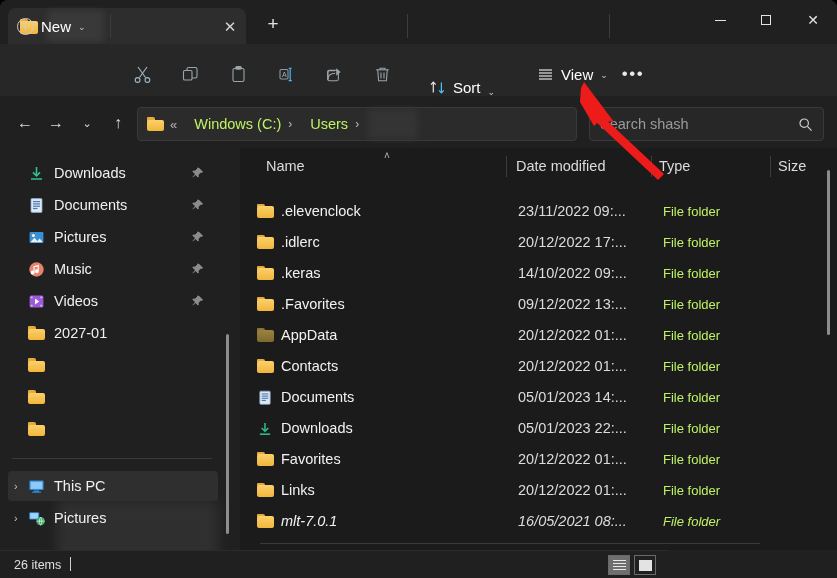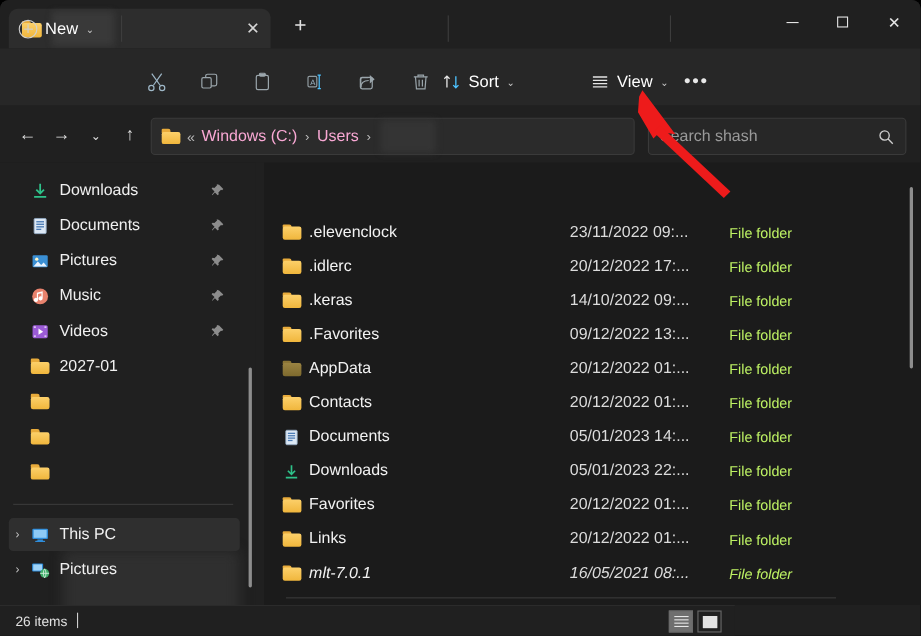--- a/index.html
+++ b/index.html
@@ -90,21 +90,21 @@
   .cb-icon {
     width: 48px; height: 44px; display: flex; align-items: center; justify-content: center;
     border-radius: 4px;
   }
   .cb-icon svg { display:block; }
 
   .cb-text-btn {
     position: absolute; top: 52px; height: 44px; display: flex; align-items: center;
     gap: 7px; padding: 0 10px; border-radius: 4px; color: #fff; font-size: 15px;
   }
-  #sort-btn { left: 392px; }
+  #sort-btn { left: 419px; align-items: flex-end; }
   #view-btn { left: 527px; }
   #more-btn {
     position: absolute; left: 614px; top: 52px; width: 38px; height: 44px;
     display: flex; align-items: center; justify-content: center;
     color: #e8e8e8; font-size: 17px; letter-spacing: 1.5px; border-radius: 4px;
   }
 
   
   #addressbar { position: absolute; left: 0; top: 96px; width: 837px; height: 52px; background: #202020; }
   .navbtn {
@@ -120,21 +120,21 @@
   #breadcrumb-box {
     position: absolute; left: 137px; top: 107px; width: 440px; height: 34px;
     border: 1px solid #3a3a3a; border-radius: 4px; background: #2b2b2b;
     display: flex; align-items: center; padding-left: 9px;
   }
   .bc-folder { width: 17px; height: 14px; position: relative; flex:0 0 auto; margin-right: 6px; }
   .bc-folder::before { content:""; position:absolute; left:0; top:0; width:7.5px; height:3.5px;
     background:#e8ab3b; border-radius:1px 2px 0 0; }
   .bc-folder::after { content:""; position:absolute; left:0; top:2.5px; width:17px; height:11.5px;
     background: linear-gradient(#fcd06a, #f0b63c); border-radius:2px; }
-  .bc-item { color: #f9a8d4; font-size: 14.5px; white-space: nowrap; }
+  .bc-item { color: #bef264; font-size: 14.5px; white-space: nowrap; margin-left: 11px; }
   .bc-sep { color: #bdbdbd; font-size: 12px; margin: 0 7px; }
   .bc-dblsep { color: #b5b5b5; font-size: 13px; margin-right: 6px; }
   .bc-redacted { width: 50px; height: 30px; background: #343434; border-radius: 3px;
                  filter: blur(3px); margin-left: 2px; }
   #bc-chevron { position: absolute; right: 62px; top: 116px; color: #cfcfcf; font-size: 11px; }
   #bc-refresh { position: absolute; right: 20px; top: 113px; color: #d8d8d8; font-size: 15px; }
 
   #search-box {
     position: absolute; left: 589px; top: 107px; width: 235px; height: 34px;
     border: 1px solid #3a3a3a; border-radius: 4px; background: #272727;
@@ -495,20 +495,30 @@
             <path d="M8.5 11.2h8.2M12.6 7.1c1.6 1.9 1.6 6.3 0 8.2M12.6 7.1c-1.6 1.9-1.6 6.3 0 8.2" stroke="#e6f7ec" stroke-width=".7" fill="none"></path>
           </svg>
         </span>
         <span class="side-label">Pictures</span>
       </div>
 
       <div id="side-scroll"></div>
     </div>
 
     <div id="filepane">
+      <div id="colheaders">
+        <div class="col-h" style="left:26px;">Name</div>
+        <div id="sort-caret">˄</div>
+        <div class="col-div" style="left:266px;"></div>
+        <div class="col-h" style="left:276px;">Date modified</div>
+        <div class="col-div" style="left:411px;"></div>
+        <div class="col-h" style="left:419px;">Type</div>
+        <div class="col-div" style="left:530px;"></div>
+        <div class="col-h" style="left:538px;">Size</div>
+      </div>
 
       <div class="frow" style="top:48px;">
         <span class="f-ico folder-ico"></span>
         <span class="f-name">.elevenclock</span>
         <span class="f-date">23/11/2022 09:...</span>
         <span class="f-type">File folder</span>
       </div>
       <div class="frow" style="top:79px;">
         <span class="f-ico folder-ico"></span>
         <span class="f-name">.idlerc</span>

